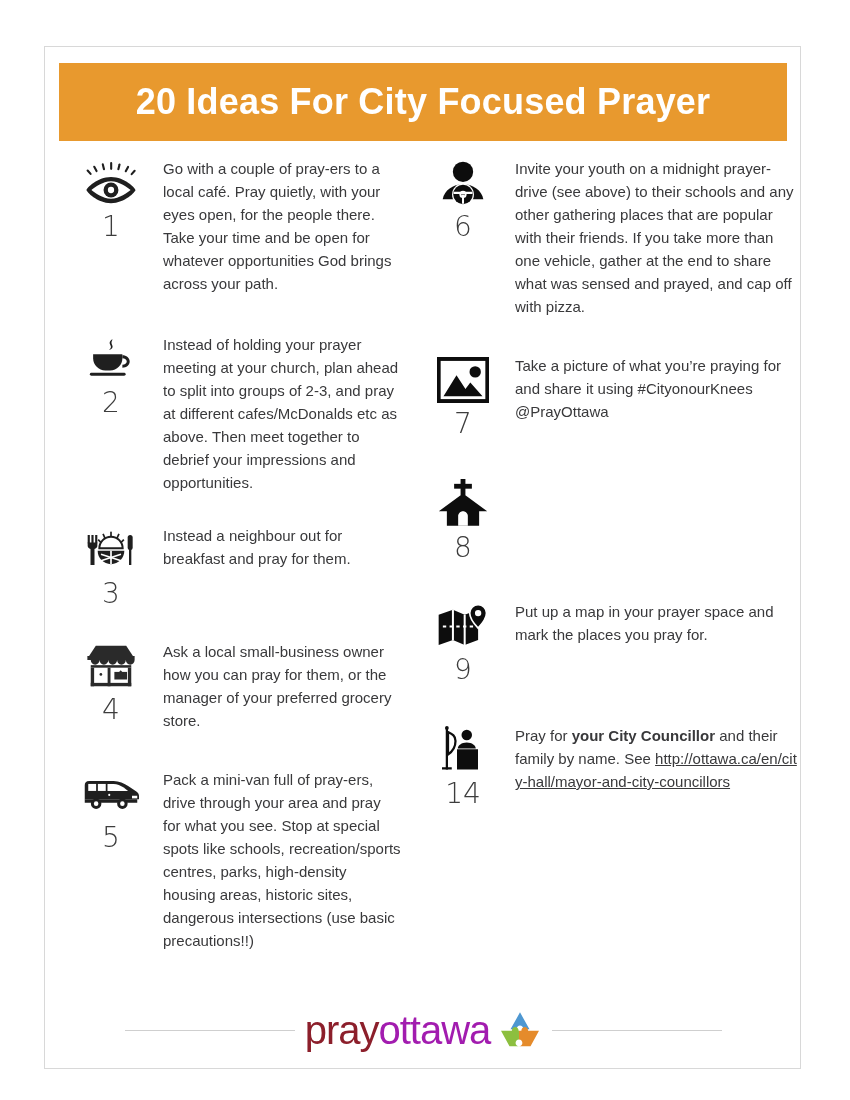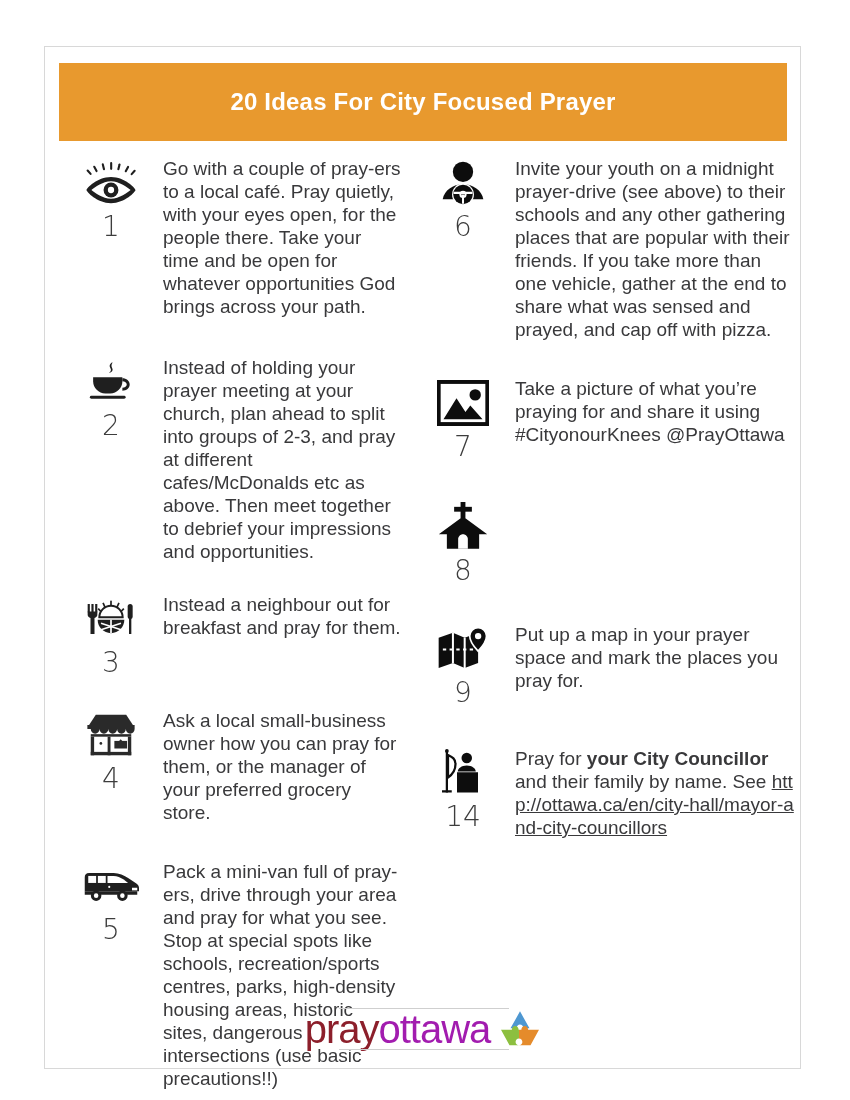--- a/index.html
+++ b/index.html
@@ -28,21 +28,21 @@
     top: 16px;
     width: 728px;
     height: 78px;
     background: #E8992E;
     display: flex;
     align-items: center;
     justify-content: center;
   }
   .header-title {
     color: #ffffff;
-    font-size: 24px;
+    font-size: 36px;
     font-weight: bold;
     letter-spacing: 0.2px;
     white-space: nowrap;
   }
 
   .columns {
     position: absolute;
     left: 0;
     top: 108px;
     width: 757px;
@@ -80,42 +80,41 @@
     font-size: 28px;
     font-weight: 300;
     color: #3d3d3d;
     line-height: 1;
     margin-top: 4px;
     font-family: "DejaVu Sans", sans-serif;
   }
 
   .idea-text {
     flex: 1;
-    font-size: 19px;
+    font-size: 15px;
     line-height: 23px;
     color: #39393b;
     padding-top: 2px;
     padding-right: 4px;
   }
   .idea-text .bold { font-weight: bold; }
   .idea-text .link {
     text-decoration: underline;
     color: #39393b;
     word-break: break-all;
   }
 
   .footer {
     position: absolute;
     left: 0;
     bottom: 18px;
     width: 757px;
     display: flex;
     align-items: center;
     justify-content: center;
-    flex-direction: column;
   }
   .footer-rule {
     height: 1px;
     background: #cfcfcf;
     width: 170px;
   }
   .logo {
     display: flex;
     align-items: center;
     gap: 8px;

